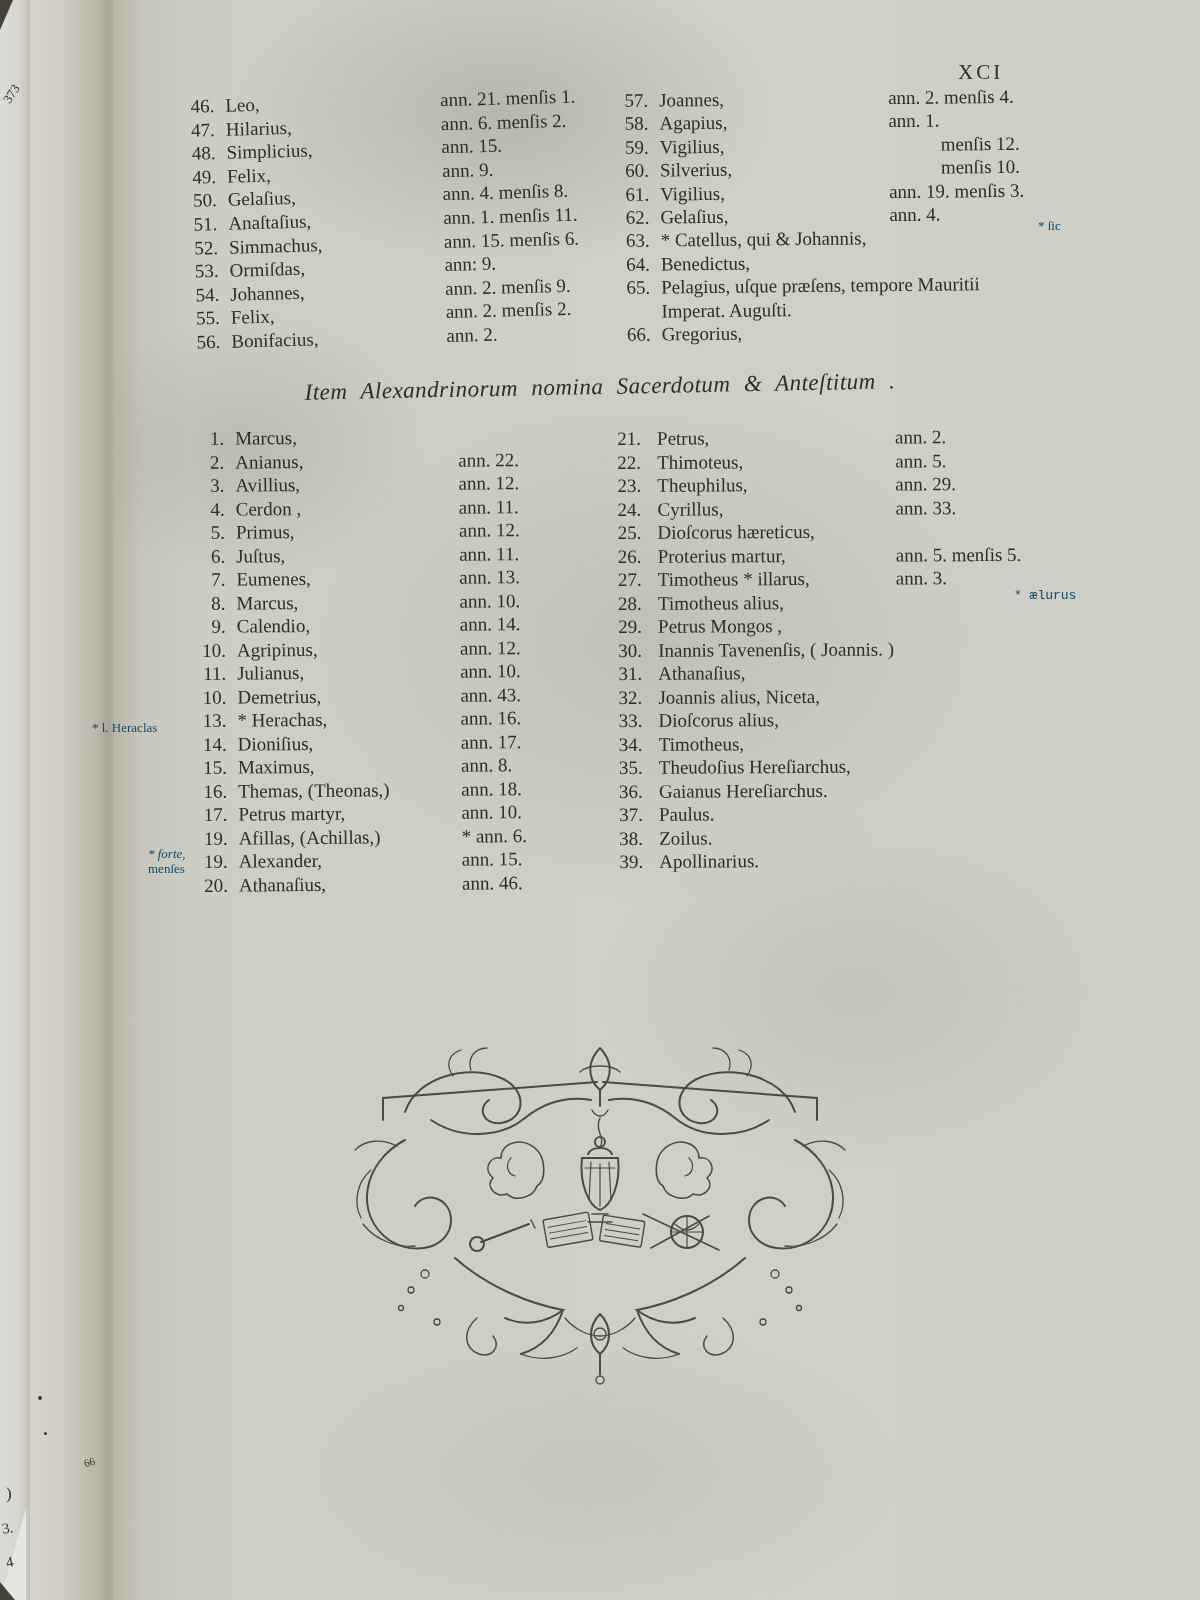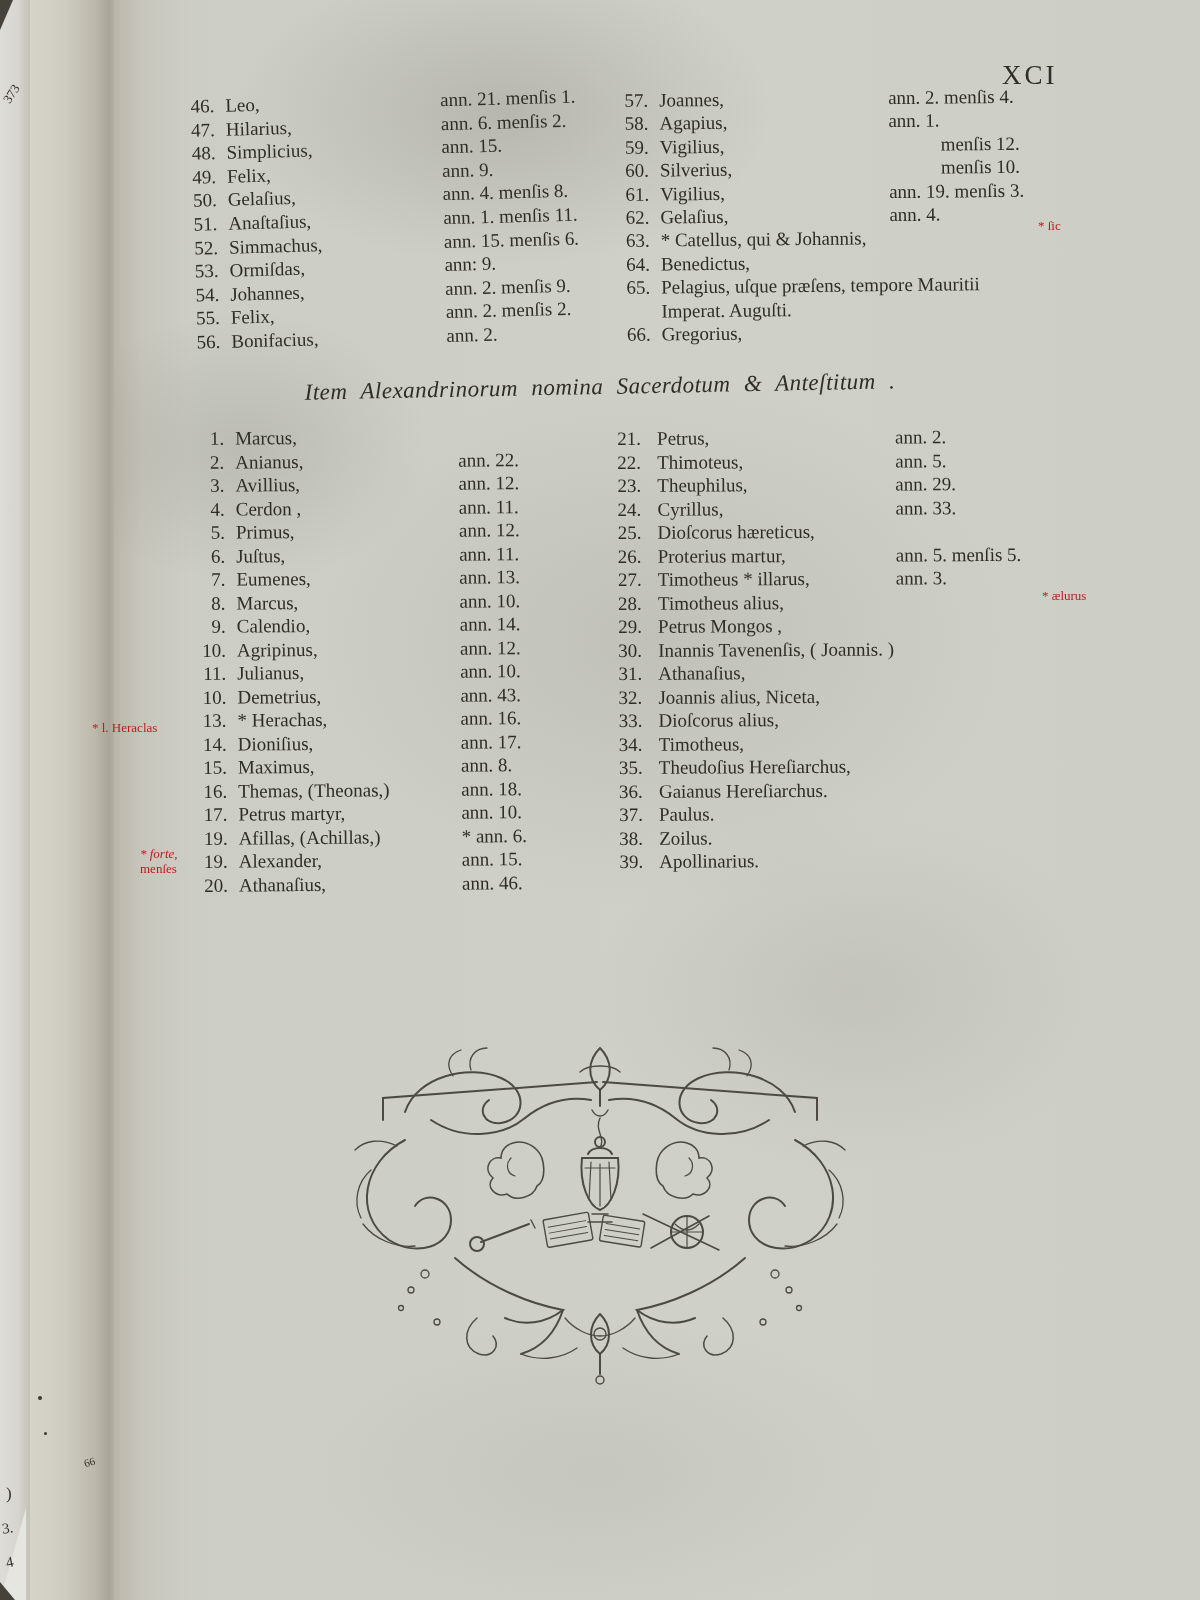--- a/index.html
+++ b/index.html
@@ -21,21 +21,21 @@
       radial-gradient(500px 260px at 45% 92%, rgba(92,90,80,.08), transparent 60%),
       linear-gradient(90deg,#bab6a9 0,#c7c6bc 2.5%,#cccdc5 7%,#cfd0c8 55%,#cdcec6 100%);}
 
   .notch{position:absolute;background:#45423a;}
   .notch.tl{left:0;top:0;width:13px;height:30px;clip-path:polygon(0 0,100% 0,0 100%);}
   .notch.bl{left:0;top:1582px;width:15px;height:18px;clip-path:polygon(0 0,0 100%,100% 100%);}
   .sliver{position:absolute;background:#e6e6e1;}
   .sliver.b{left:0;top:1508px;width:26px;height:92px;clip-path:polygon(100% 0,0 100%,100% 100%);}
   .speck{position:absolute;width:4px;height:4px;border-radius:50%;background:#3a382f;}
 
-  .pageno{position:absolute;left:1002px;top:60px;font-size:27px;letter-spacing:3px;}
+  .pageno{position:absolute;left:958px;top:60px;font-size:21px;letter-spacing:3px;}
 
   .col{position:absolute;}
   .row{display:flex;align-items:baseline;white-space:nowrap;}
   .row .num{flex:none;text-align:right;}
   .row .name{flex:none;margin-left:11px;}
   .row .ann{flex:none;}
   .l1l{left:178px;top:96px;font-size:19px;transform:rotate(-1.5deg);transform-origin:0 0;}
   .l1l .row{height:23.6px;}
   .l1l .num{width:36px;} .l1l .name{width:215px;}
   .l1r{left:612px;top:90px;font-size:19px;transform:rotate(-0.6deg);transform-origin:0 0;}
@@ -46,21 +46,21 @@
   .l2l .num{width:34px;} .l2l .name{width:223px;}
   .l2r{left:612px;top:428px;font-size:19px;transform:rotate(-0.3deg);transform-origin:0 0;}
   .l2r .row{height:23.5px;}
   .l2r .num{width:34px;text-align:center;} .l2r .name{width:238px;}
   .row.ind .ann{padding-left:52px;}
 
   .heading{position:absolute;left:170px;top:374px;width:860px;text-align:center;
     font-style:italic;font-size:23px;word-spacing:7px;letter-spacing:.5px;
     transform:rotate(-1.1deg);}
 
-  .mnote{position:absolute;font-size:13px;color:#b91c1c;line-height:15px;}
+  .mnote{position:absolute;font-size:13px;color:#0c4a6e;line-height:15px;}
   .mnote .it{font-style:italic;}
 
   .frag{position:absolute;color:#35332b;}
 
   .ornament{position:absolute;left:305px;top:1018px;}
 </style>
 </head>
 <body>
 
 <div id="screen">
@@ -398,23 +398,23 @@
         <span class="ann"></span>
       </div>
       <div class="row">
         <span class="num">39.</span>
         <span class="name">Apollinarius.</span>
         <span class="ann"></span>
       </div>
     </div>
 
   <div class="mnote" style="left:1038px;top:218px;">* ſic</div>
-  <div class="mnote" style="left:1042px;top:588px;">* ælurus</div>
+  <div class="mnote" style="left:1014px;top:588px;font-family:Liberation Mono, monospace;">* ælurus</div>
   <div class="mnote" style="left:92px;top:720px;">* l. Heraclas</div>
-  <div class="mnote" style="left:140px;top:846px;">
+  <div class="mnote" style="left:148px;top:846px;">
     <span class="it">* forte,</span><br>
     <span>menſes</span>
   </div>
 
   <svg class="ornament" width="590" height="380" viewBox="0 0 590 380" role="img" aria-label="engraved rococo tailpiece: urn, trumpet, music sheets, acanthus scrolls">
     <g stroke="#3b392f" fill="none" stroke-width="2" stroke-linecap="round" opacity="0.88">
       <g id="half">
         <path d="M78 102 L78 80 L292 64"></path>
         <path d="M100 94 C112 58 164 46 196 60 C224 72 220 102 196 105 C178 107 172 90 184 82"></path>
         <path d="M126 102 C156 122 196 120 220 100"></path>

